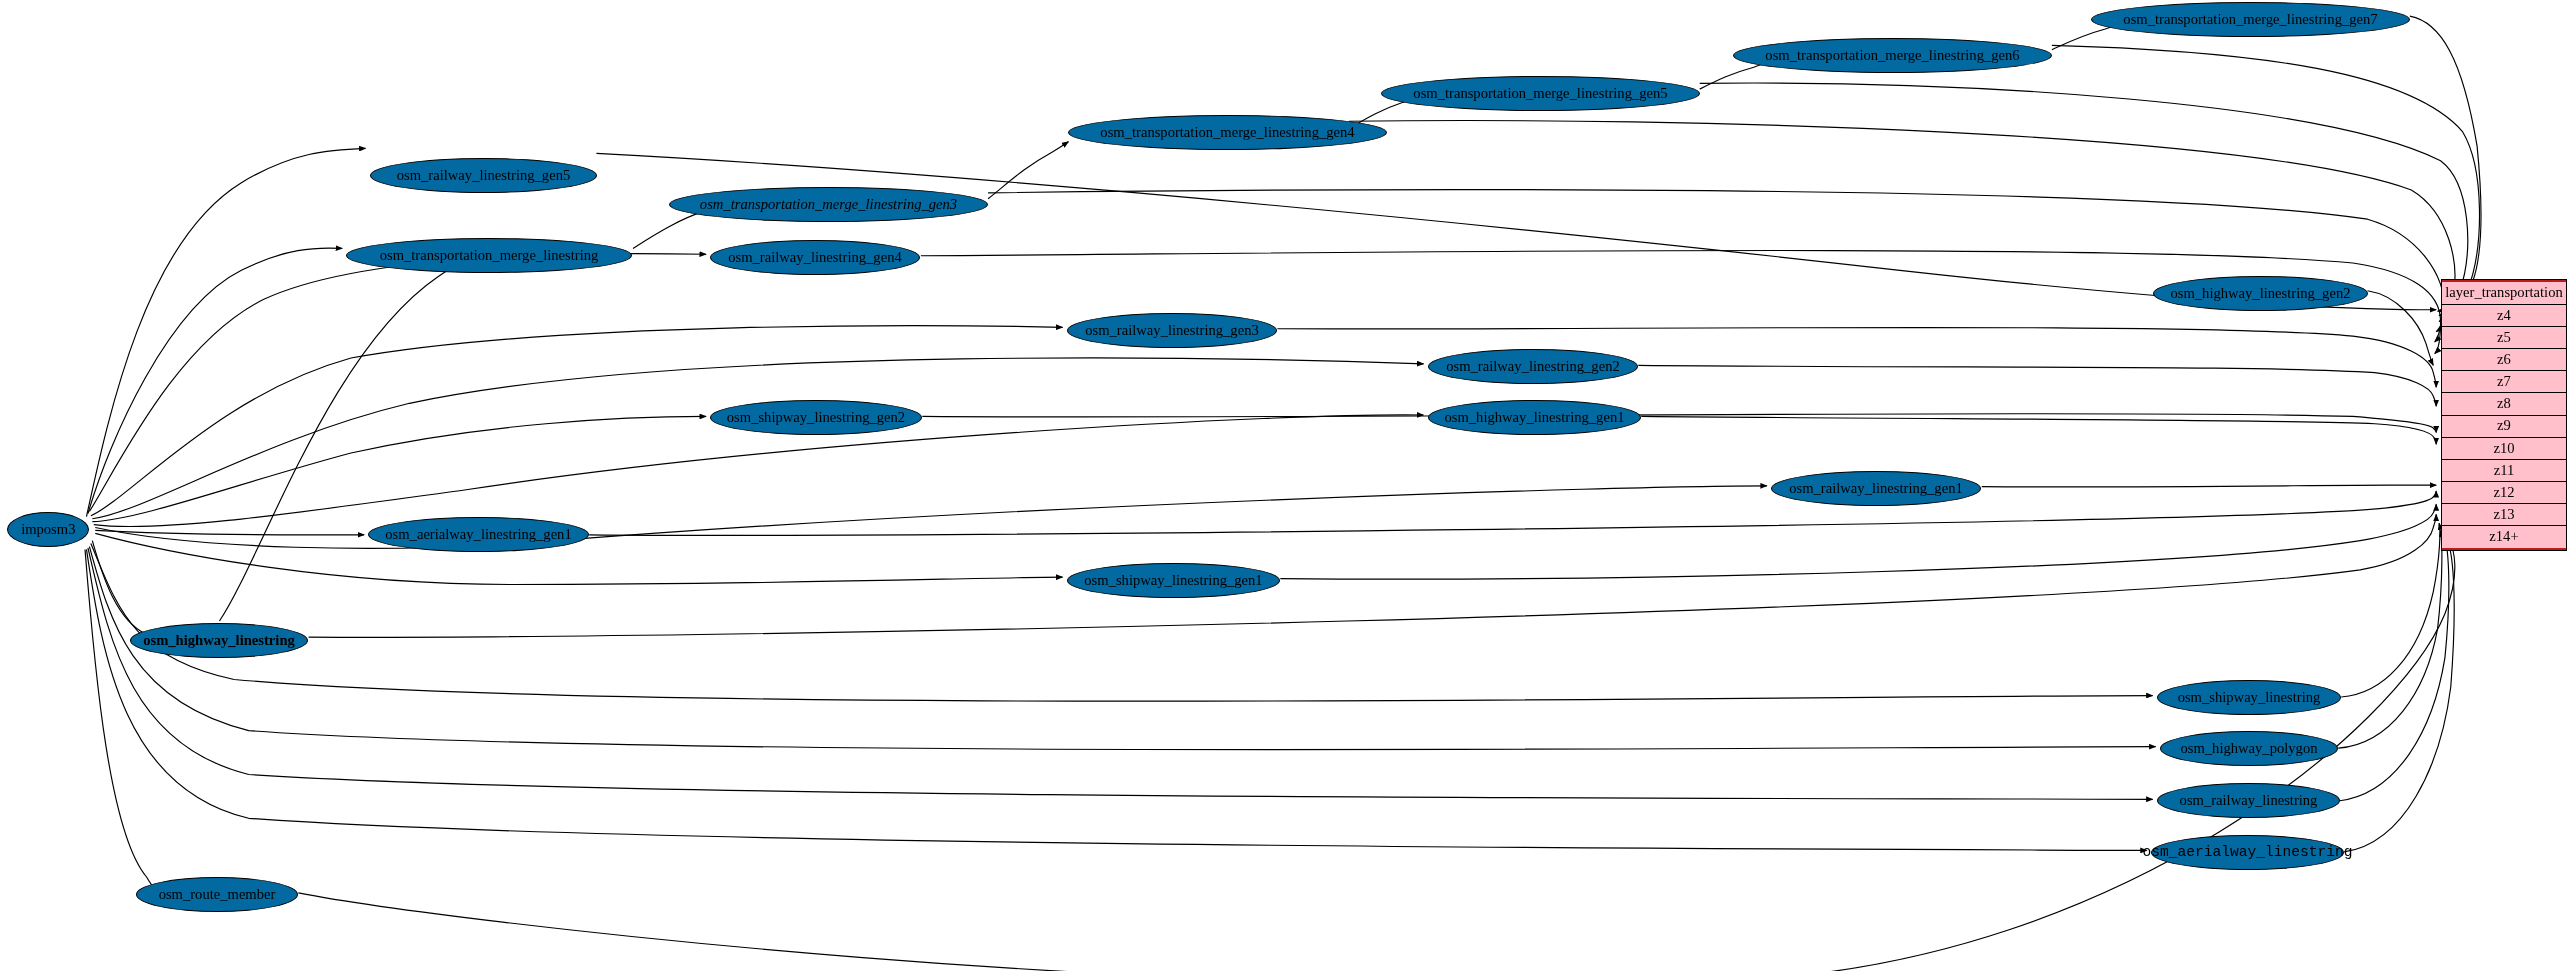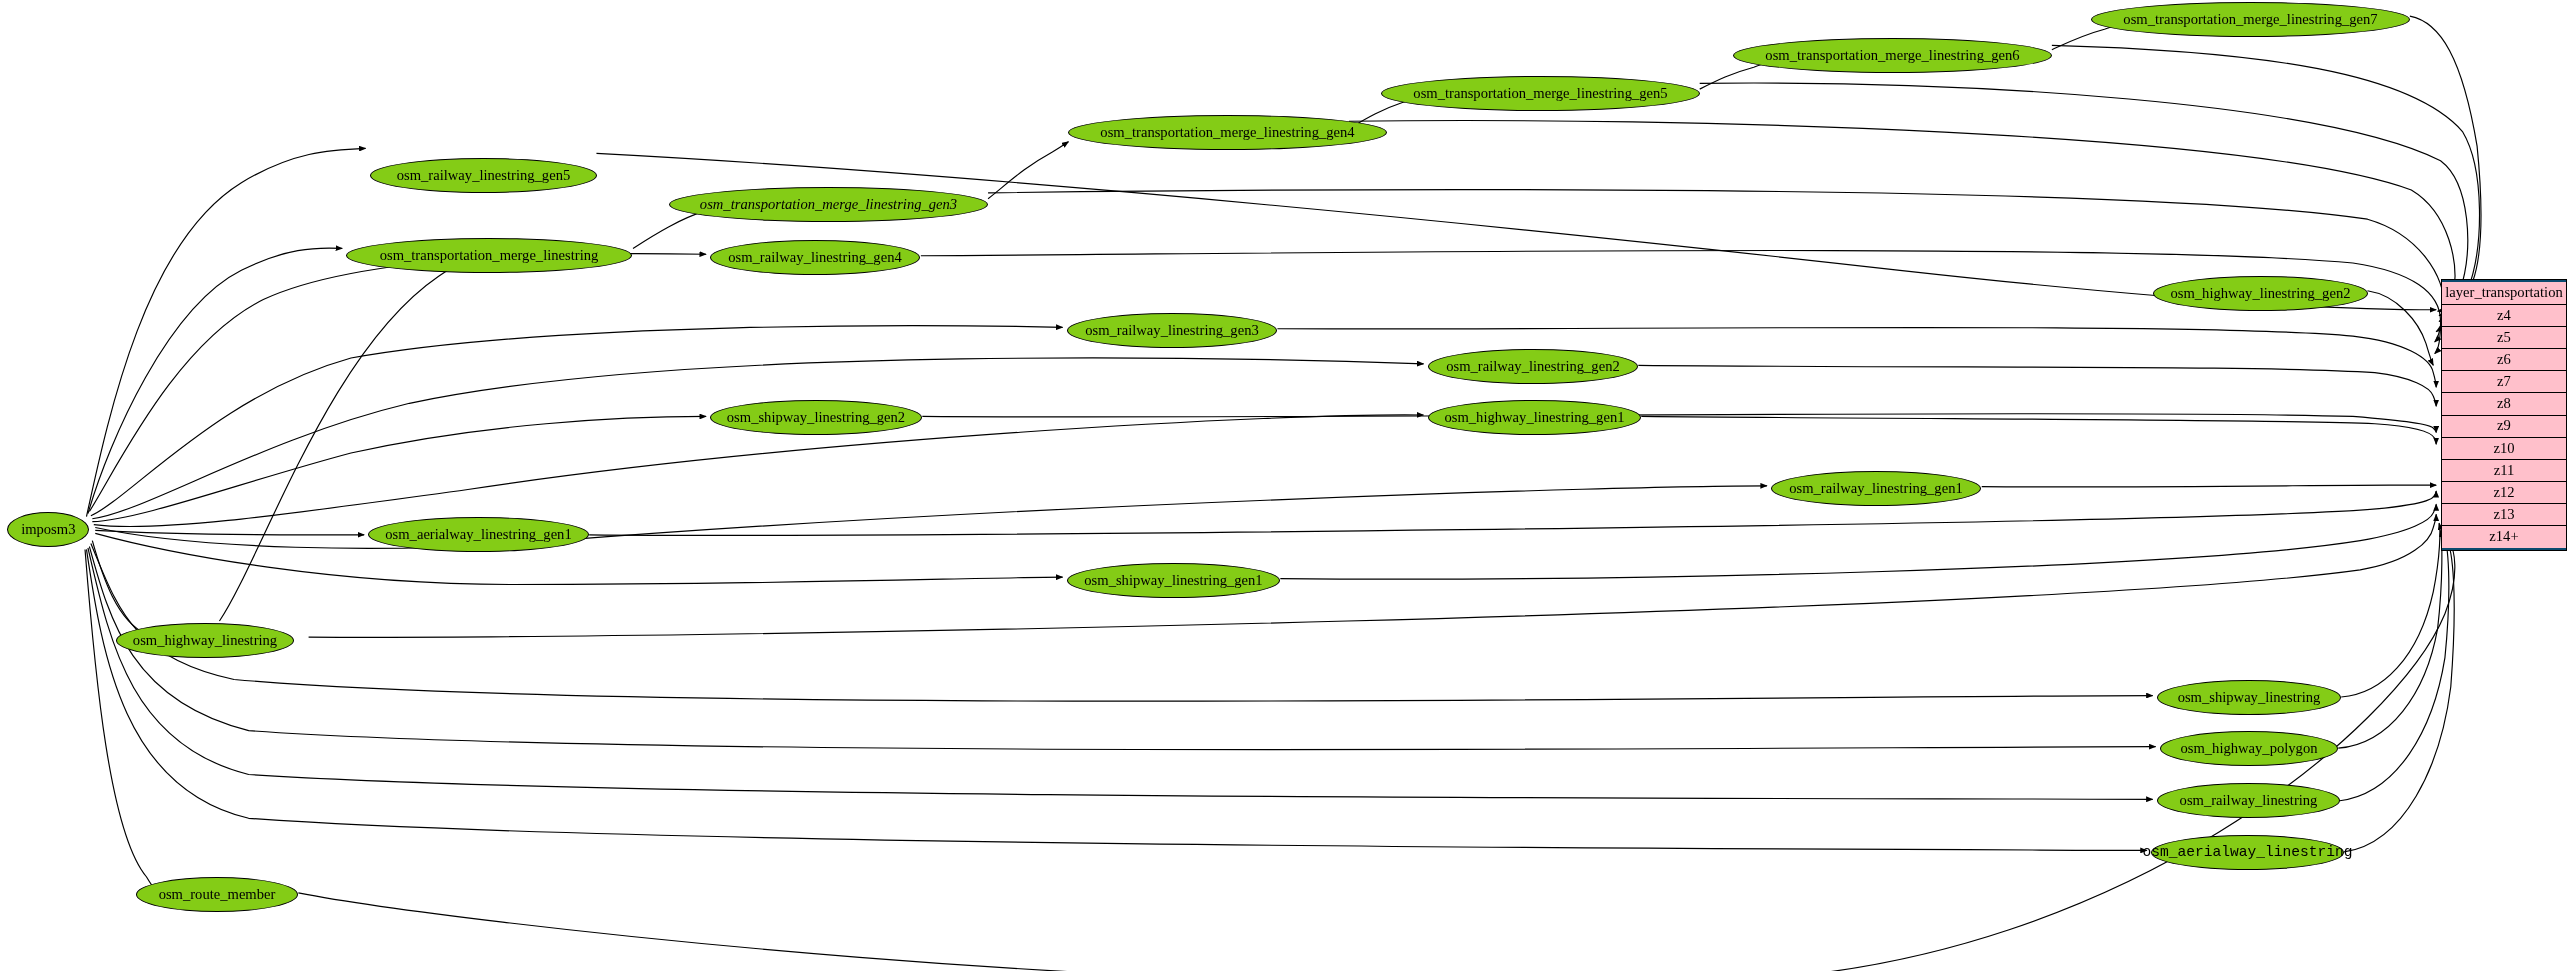--- a/index.html
+++ b/index.html
@@ -29,27 +29,27 @@
     display: flex;
     align-items: center;
     justify-content: center;
     box-sizing: border-box;
     color: #000000;
     white-space: nowrap;
   }
   .ellipse-node {
     border: 1.2px solid #000000;
     border-radius: 50%;
-    background: #84cc16;
+    background: #0369a1;
     font-size: 14.6px;
     line-height: 1;
   }
   .table-node {
     border: 1.2px solid #000000;
-    background: #0c4a6e;
+    background: #b91c1c;
     flex-direction: column;
     font-size: 14.6px;
     padding: 0;
   }
   .table-node .trow {
     width: 100%;
     box-sizing: border-box;
     text-align: center;
     border-bottom: 0.9px solid #000000;
     line-height: 1;
@@ -166,21 +166,21 @@
     </div>
   <div class="node ellipse-node" style="left:1771px;top:471px;width:210px;height:35px;">
       <span>osm_railway_linestring_gen1</span>
     </div>
   <div class="node ellipse-node" style="left:368px;top:517px;width:221px;height:35px;">
       <span>osm_aerialway_linestring_gen1</span>
     </div>
   <div class="node ellipse-node" style="left:1067px;top:563px;width:213px;height:35px;">
       <span>osm_shipway_linestring_gen1</span>
     </div>
-  <div class="node ellipse-node" style="left:116px;top:623px;width:178px;height:35px;">
+  <div class="node ellipse-node" style="left:130px;top:623px;width:178px;height:35px;font-weight:bold;">
       <span>osm_highway_linestring</span>
     </div>
   <div class="node ellipse-node" style="left:2157px;top:680px;width:184px;height:35px;">
       <span>osm_shipway_linestring</span>
     </div>
   <div class="node ellipse-node" style="left:2160px;top:731px;width:178px;height:35px;">
       <span>osm_highway_polygon</span>
     </div>
   <div class="node ellipse-node" style="left:2157px;top:783px;width:183px;height:35px;">
       <span>osm_railway_linestring</span>

